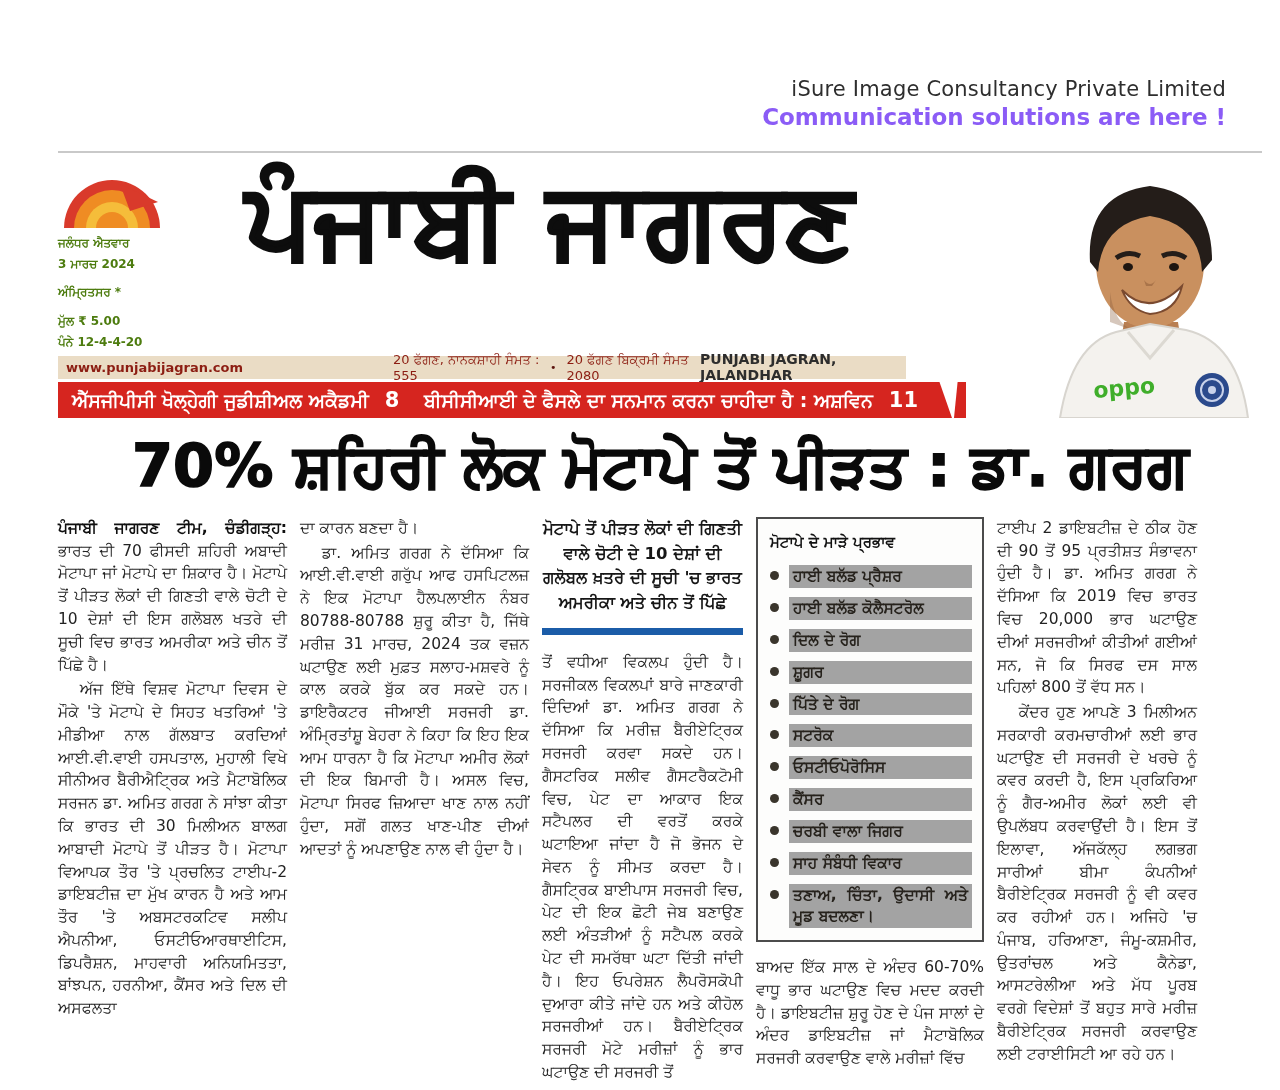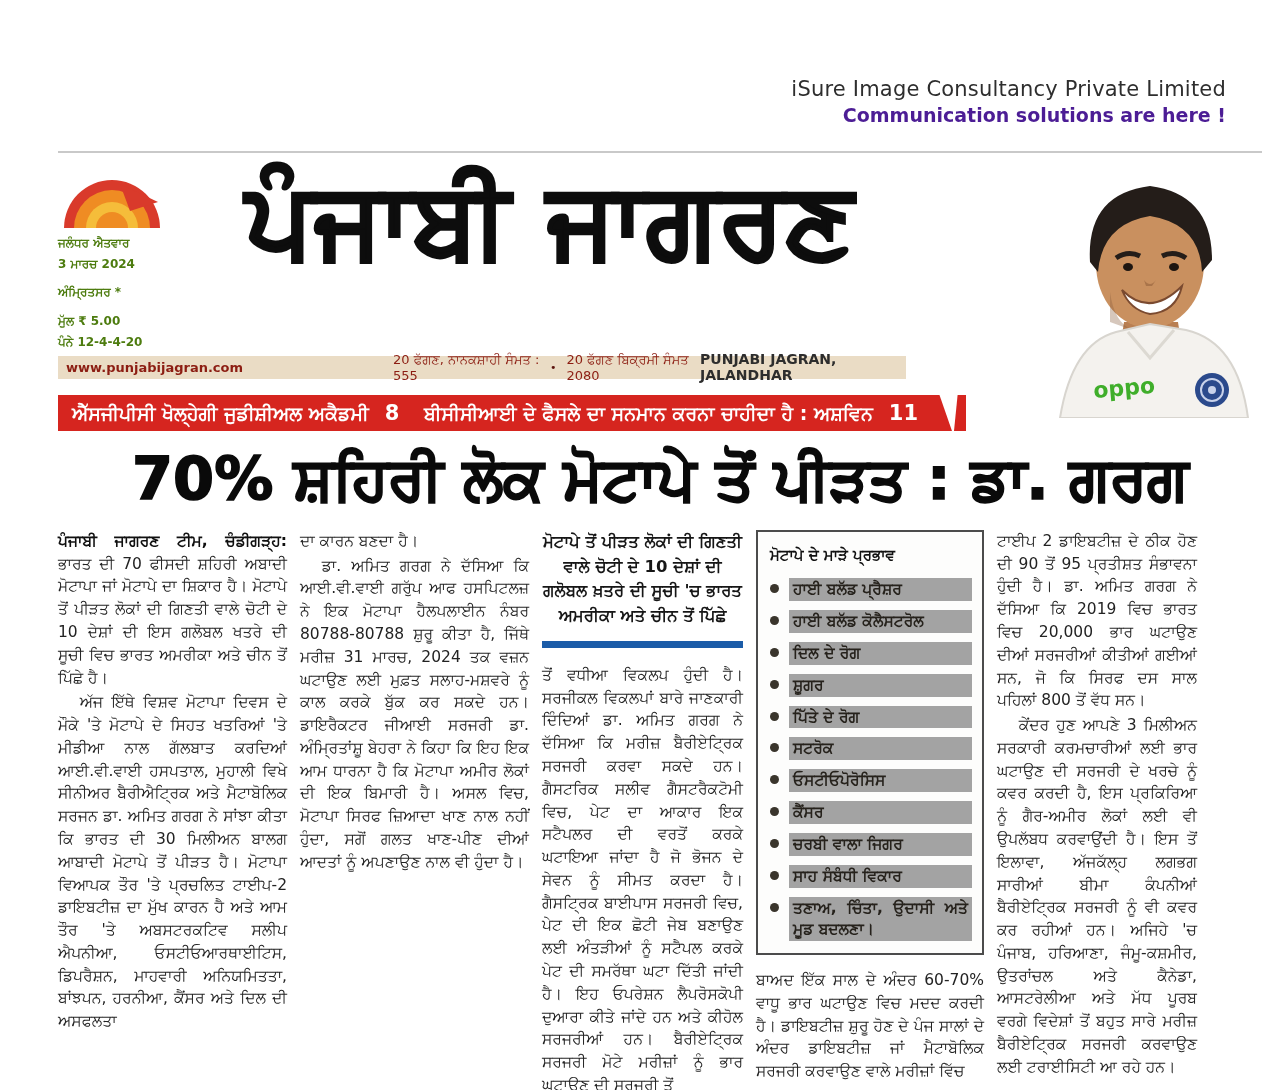--- a/index.html
+++ b/index.html
@@ -2,21 +2,21 @@
 <html><head>
 <meta charset="utf-8">
 <style>
   html,body{margin:0;padding:0;background:#ffffff;}
   .page{position:relative;width:1280px;height:1090px;background:#ffffff;overflow:hidden;
         font-family:"DejaVu Sans","Liberation Sans",sans-serif;color:#1c1c1c;padding-left:44px;}
 
   
   .watermark{position:absolute;top:76px;right:98px;text-align:right;line-height:1.3;}
   .wm1{font-size:21px;color:#2e2e2e;letter-spacing:.2px;}
-  .wm2{font-size:19px;font-weight:bold;color:#4c1d95;}
+  .wm2{font-size:23px;font-weight:bold;color:#8b5cf6;}
 
   .top-rule{position:absolute;top:151px;left:58px;right:62px;height:2px;background:#c9c9c9;}
 
   
   .clip{position:absolute;top:160px;left:58px;right:62px;}
   .masthead-row{display:flex;align-items:flex-start;}
   .edition-box{width:170px;flex:0 0 170px;padding-top:18px;}
   .edition-box .line{font-size:12px;font-weight:bold;color:#4d7c0f;margin-top:5px;line-height:1.35;}
   .edition-box .line.spaced{margin-top:12px;}
   .sun{display:block;margin-left:4px;}
@@ -28,21 +28,21 @@
 
   
   .strip{margin-top:6px;width:848px;height:23px;background:#eadcc5;display:flex;align-items:center;
          font-size:13px;color:#8c1d12;}
   .strip .site{font-weight:bold;margin-left:8px;}
   .strip .cal{margin-left:150px;}
   .strip .dot{margin:0 10px;color:#5a120c;font-size:11px;}
   .strip .ed-name{margin-left:auto;margin-right:10px;font-weight:bold;color:#2d2d2d;font-size:14px;}
 
   
-  .redband-wrap{position:relative;width:908px;height:36px;margin-top:16px;border-radius:8px;}
+  .redband-wrap{position:relative;width:908px;height:36px;margin-top:3px;border-radius:8px;}
   .redband{position:absolute;left:0;top:0;right:14px;bottom:0;background:#d6251f;
            display:flex;align-items:center;color:#fff;font-weight:bold;font-size:19px;
            clip-path:polygon(0 0,98.6% 0,100% 100%,0 100%);}
   .redband .teaser{display:flex;align-items:baseline;}
   .redband .t-left{margin-left:14px;}
   .redband .t-right{margin-left:auto;margin-right:34px;}
   .redband .pg{margin-left:16px;font-size:21px;}
   .red-sliver{position:absolute;right:0;top:0;bottom:0;width:12px;background:#d6251f;
               clip-path:polygon(30% 0,100% 0,100% 100%,0 100%);}
 

